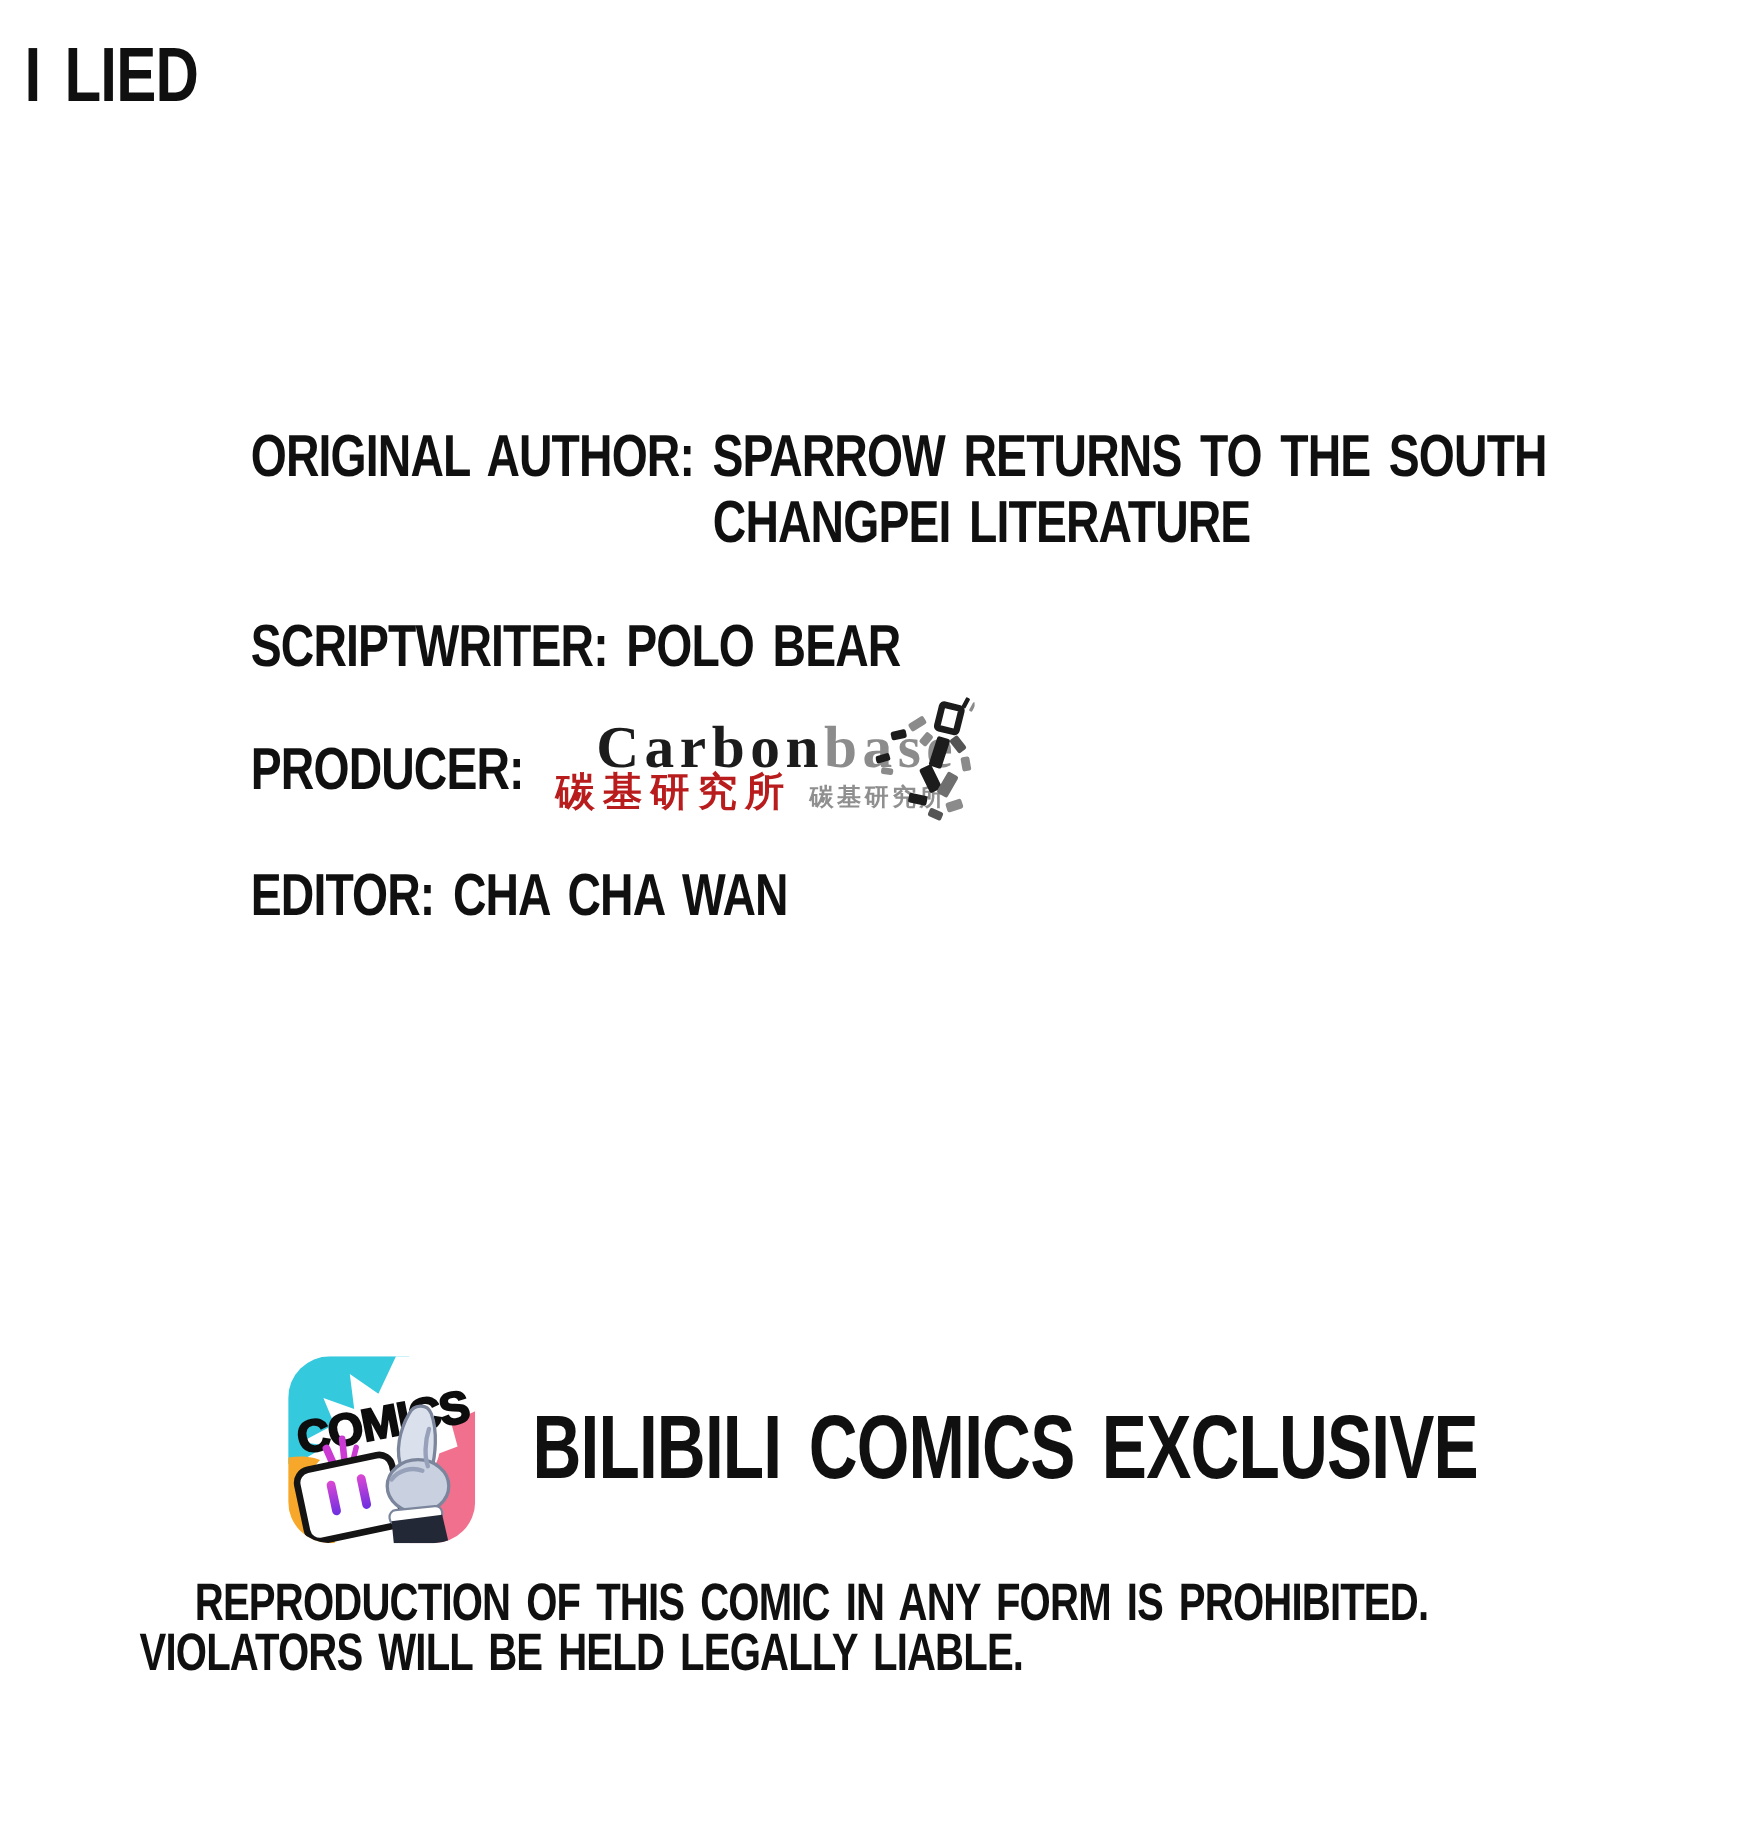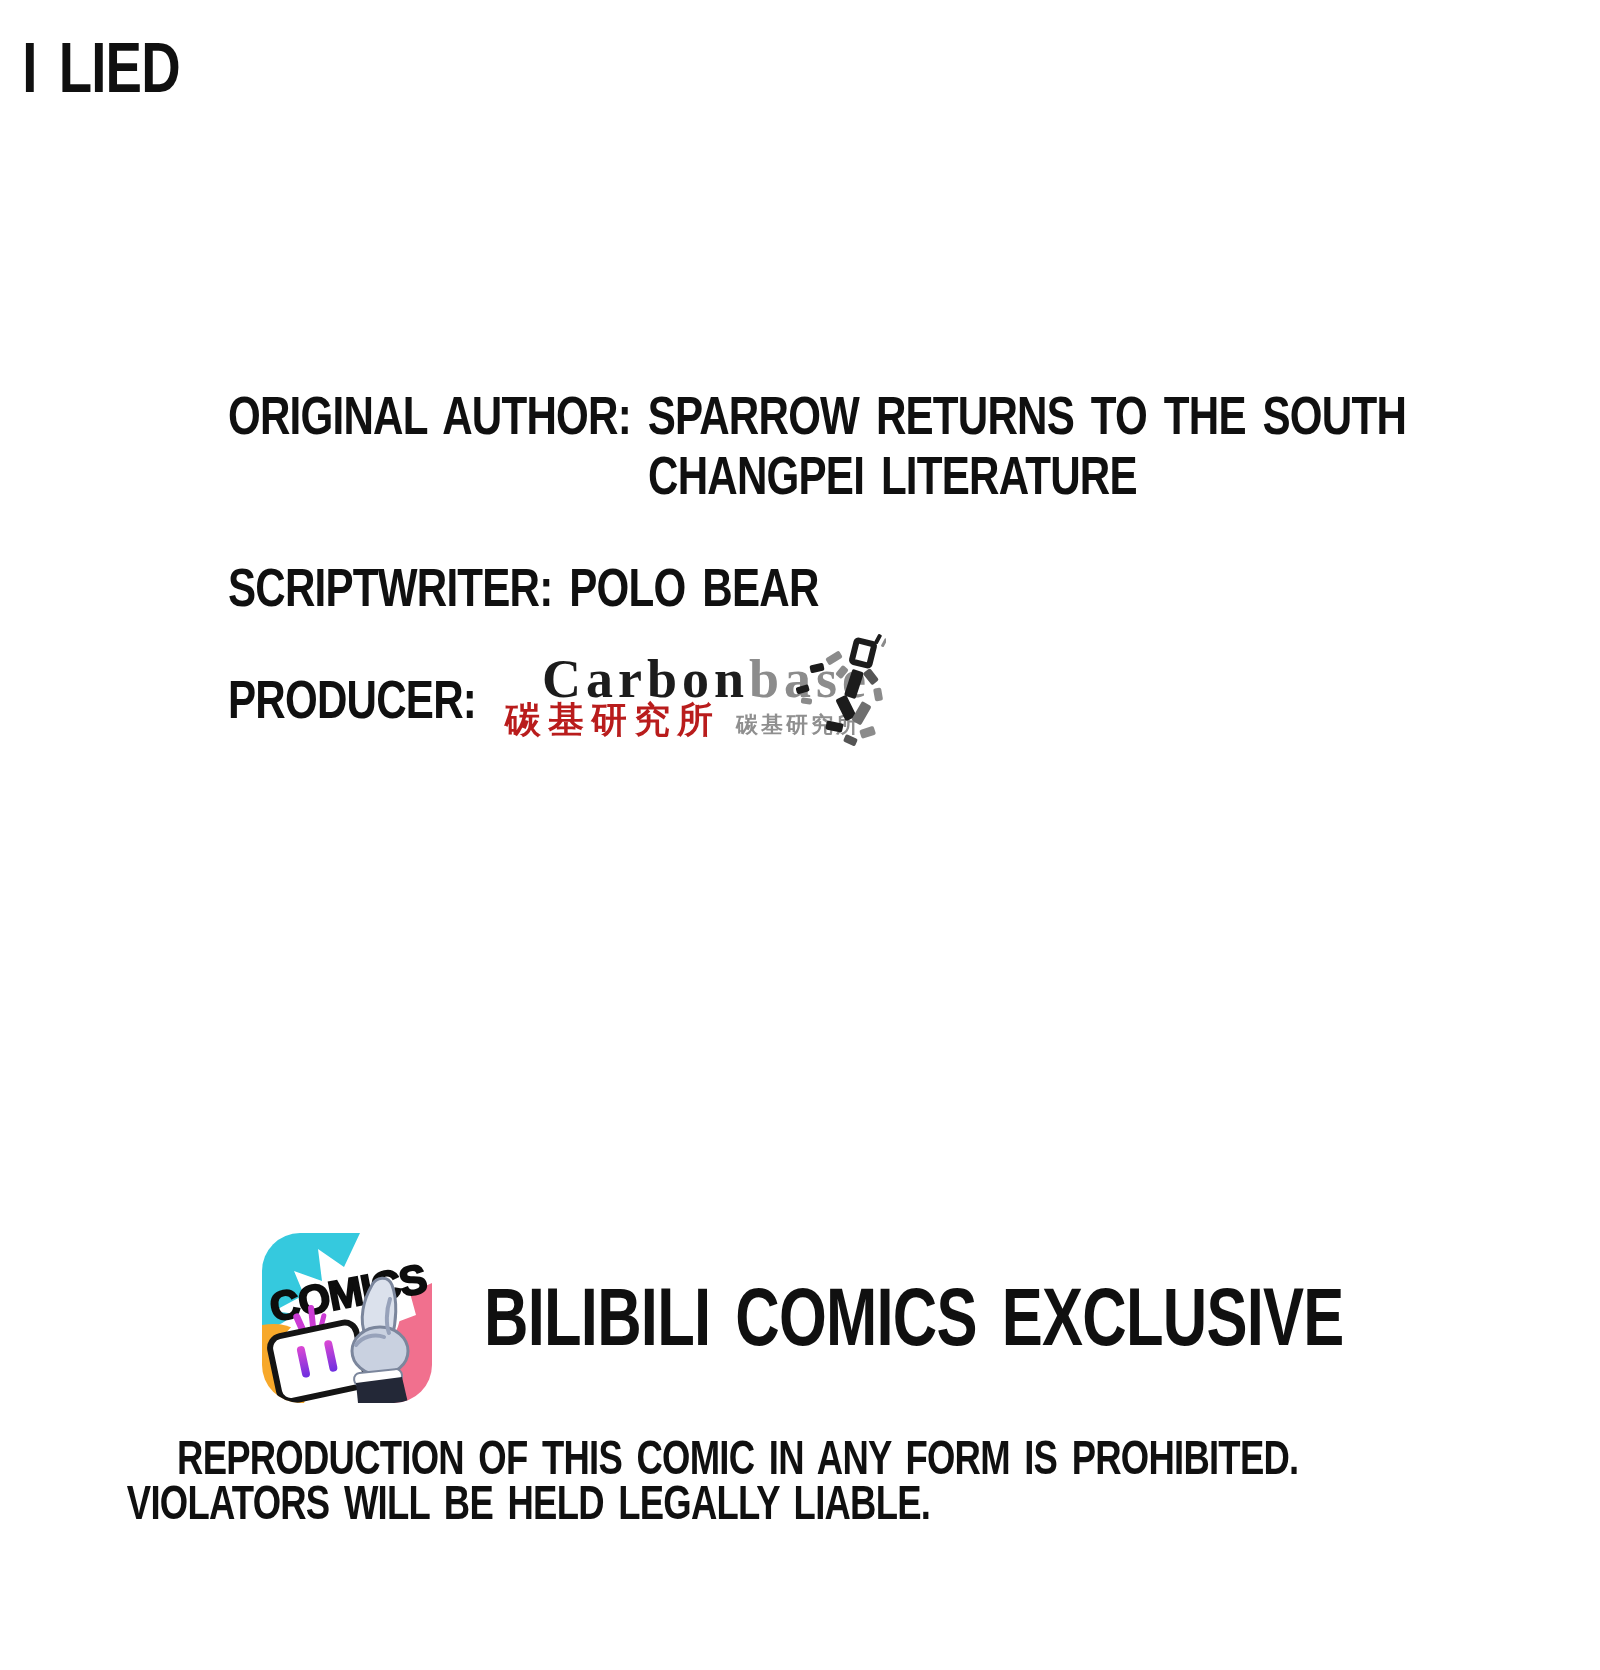--- a/index.html
+++ b/index.html
@@ -72,20 +72,23 @@
     <span class="cond credit">ORIGINAL AUTHOR: SPARROW RETURNS TO THE SOUTH</span>
   </div>
   <div class="abs" style="left:648px;top:448px">
     <span class="cond credit">CHANGPEI LITERATURE</span>
   </div>
   <div class="abs" style="left:228px;top:672px">
     <span class="cond credit">PRODUCER:</span>
   </div>
   <div class="abs" style="left:228px;top:560px">
     <span class="cond credit">SCRIPTWRITER: POLO BEAR</span>
+  </div>
+  <div class="abs" style="left:228px;top:787px">
+    <span class="cond credit">EDITOR: CHA CHA WAN</span>
   </div>
 
   <div class="carbon-wordmark"><span class="carbon-black">Carbon</span><span class="carbon-gray">base</span></div>
   <div class="carbon-cn"><span class="cn-main">碳基研究所</span><span class="cn-sub">碳基研究所</span></div>
 
   <svg class="figure-svg" width="90" height="116" viewBox="0 0 90 116">
     <g fill="#1c1c1c">
 
       <rect x="80" y="2" width="4" height="10" rx="1" transform="rotate(28 82 7)"></rect>
       <rect x="87" y="6" width="3" height="9" rx="1" transform="rotate(28 88 10)" fill="#8b8b8b"></rect>

